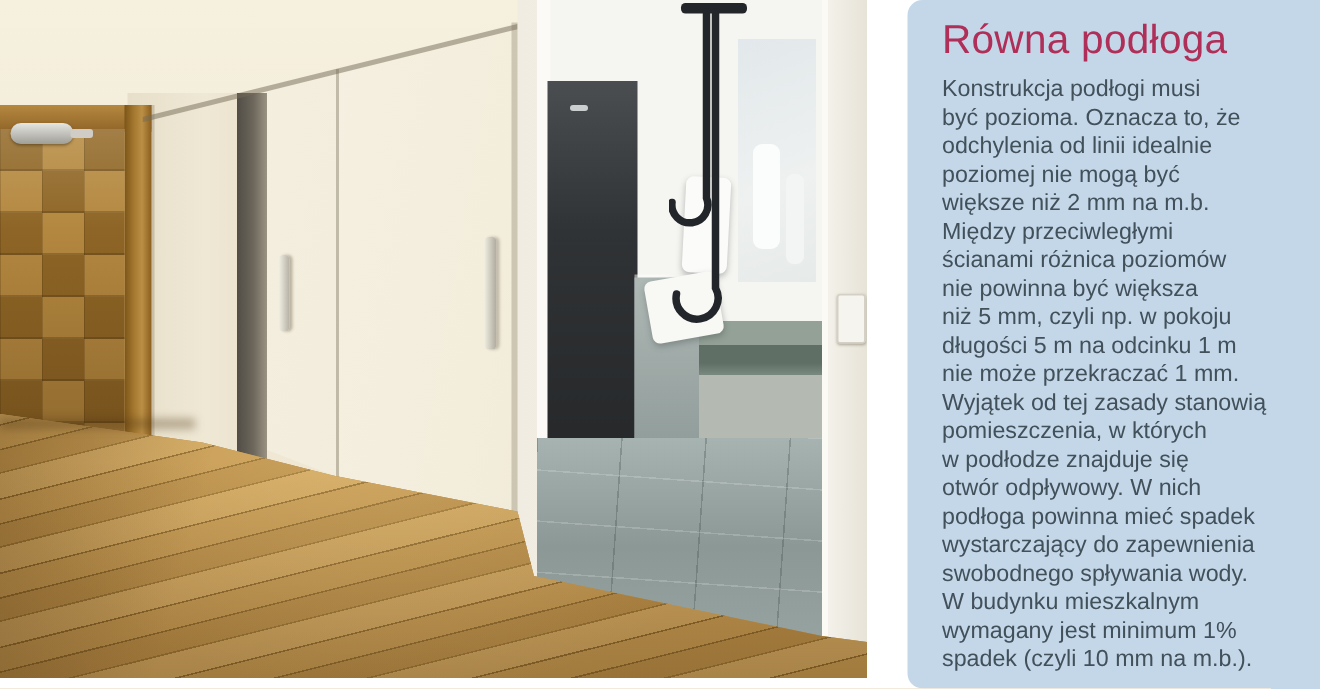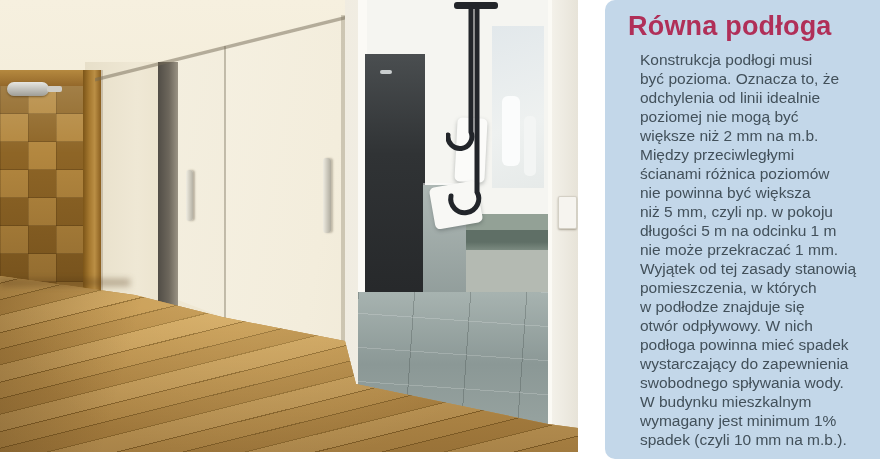--- a/index.html
+++ b/index.html
@@ -92,23 +92,23 @@
       clip-path:polygon(0 276px,135px 295px,222px 317px,345px 341px,356px 384px,548px 424px,578px 428px,578px 452px,0 452px);
       background:
         linear-gradient(105deg,rgba(55,35,8,.38),rgba(0,0,0,0) 32%),
         radial-gradient(ellipse at 45% 55%,rgba(255,226,160,.30),rgba(0,0,0,0) 62%),
         linear-gradient(180deg,rgba(0,0,0,0) 68%,rgba(70,45,15,.28));}
   .ph-door-shadow{left:0;top:279px;width:130px;height:7px;background:rgba(80,55,20,.35);filter:blur(3px);}
 
   
   .panel{position:absolute;left:605px;top:0;width:275px;height:459px;background:#c3d7e9;
          border-radius:10px 0 0 10px;box-sizing:border-box;padding:10px 14px 0 23px;}
-  .panel-title{margin:0;font-size:27px;line-height:33px;font-weight:700;color:#b02f58;
+  .panel-title{margin:0;font-size:27px;line-height:33px;font-weight:400;color:#b02f58;
          letter-spacing:.2px;}
-  .panel-body{margin:7px 0 0 12px;font-size:15.5px;line-height:19px;color:#42505a;
+  .panel-body{margin:7px 0 0 0;font-size:15.5px;line-height:19px;color:#42505a;
          white-space:pre-line;}
 </style>
 </head>
 <body>
 
 <div class="stage">
 
   <div class="photo" title="Wnetrze: debowa podloga, biale drzwi przesuwne, drewniane drzwi w kratke, wejscie do lazienki z kamienna podloga i czarnym wieszakiem sufitowym na reczniki">
     <div class="ph-base"></div>
     <div class="ph-wall-door-surround"></div>

